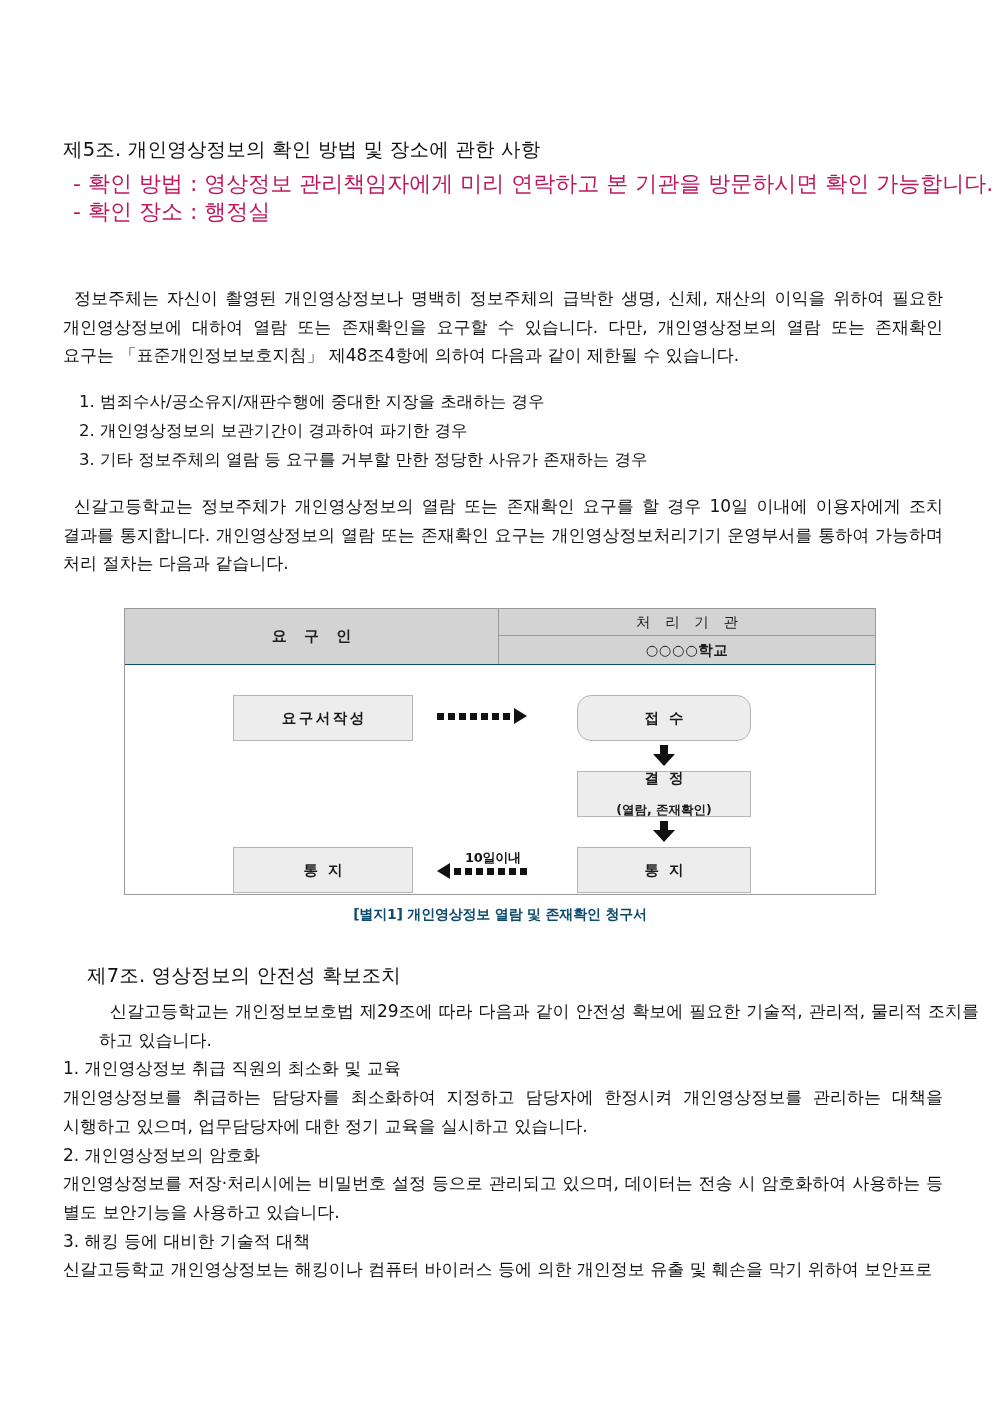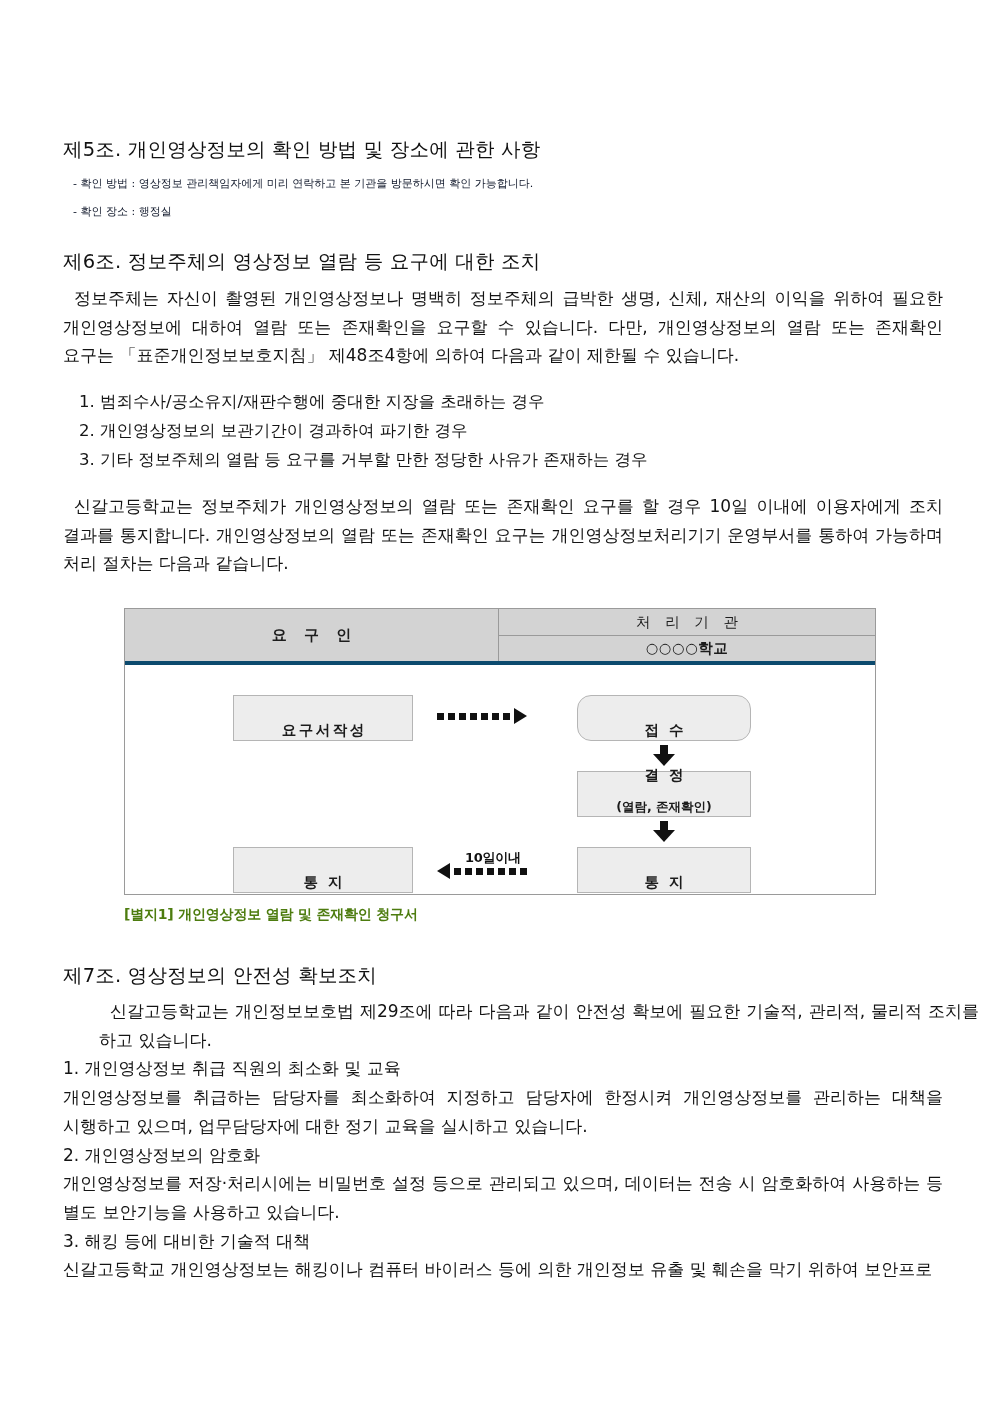--- a/index.html
+++ b/index.html
@@ -43,24 +43,24 @@
     font-size: 17px;
     line-height: 28.5px;
     text-align: justify;
     text-justify: inter-character;
     color: #141414;
     word-break: keep-all;
   }
   .para.indent { text-indent: 11px; }
 
   .dash-line {
-    font-size: 11px;
+    font-size: 22px;
     line-height: 28px;
     padding-left: 10px;
-    color: #0f172a;
+    color: #be185d;
     white-space: nowrap;
   }
 
   .num-line {
     font-size: 16.5px;
     line-height: 28.5px;
     padding-left: 16px;
     color: #141414;
     white-space: nowrap;
   }
@@ -80,21 +80,21 @@
     width: 752px;
   }
   .flow-frame {
     border: 1px solid #9a9a9a;
     background: #ffffff;
     box-sizing: border-box;
   }
   .flow-header {
     display: flex;
     background: #d3d3d3;
-    border-bottom: 4px solid #0c4a6e;
+    border-bottom: 1px solid #0c4a6e;
     box-sizing: border-box;
     height: 56px;
   }
   .flow-header-left {
     width: 374px;
     display: flex;
     align-items: center;
     justify-content: center;
     border-right: 1px solid #9a9a9a;
     box-sizing: border-box;
@@ -141,21 +141,21 @@
   }
 
   .flow-box {
     position: absolute;
     background: #ededed;
     border: 1px solid #b5b5b5;
     box-sizing: border-box;
     display: flex;
     flex-direction: column;
     align-items: center;
-    justify-content: flex-end;
+    justify-content: center;
     font-size: 14.5px;
     font-weight: 700;
     color: #1b1b1b;
     letter-spacing: 2.5px;
     text-indent: 2.5px;
   }
   .flow-box .sub {
     font-size: 12.5px;
     font-weight: 700;
     letter-spacing: 0px;
@@ -213,38 +213,38 @@
     border-left: 11px solid transparent;
     border-right: 11px solid transparent;
     border-top: 12px solid #111;
   }
 
   .figure-caption {
     position: absolute;
     left: 124px;
     top: 906px;
     width: 752px;
+    text-align: center;
     font-size: 14px;
     font-weight: 600;
-    color: #4d7c0f;
+    color: #0c4a6e;
     letter-spacing: -0.2px;
   }
 </style>
 </head>
 <body>
 
 <div class="page">
 
   <div class="doc-body article-title" style="top:137px;">제5조. 개인영상정보의 확인 방법 및 장소에 관한 사항</div>
 
   <div class="doc-body dash-line" style="top:170px;">- 확인 방법 : 영상정보 관리책임자에게 미리 연락하고 본 기관을 방문하시면 확인 가능합니다.</div>
 
   <div class="doc-body dash-line" style="top:198px;">- 확인 장소 : 행정실</div>
 
-  <div class="doc-body article-title" style="top:249px;">제6조. 정보주체의 영상정보 열람 등 요구에 대한 조치</div>
 
   <div class="doc-body para indent" style="top:284px; width:880px;">정보주체는 자신이 촬영된 개인영상정보나 명백히 정보주체의 급박한 생명, 신체, 재산의 이익을 위하여 필요한 개인영상정보에 대하여 열람 또는 존재확인을 요구할 수 있습니다. 다만, 개인영상정보의 열람 또는 존재확인 요구는 「표준개인정보보호지침」 제48조4항에 의하여 다음과 같이 제한될 수 있습니다.</div>
 
   <div class="doc-body num-line" style="top:388px;">1. 범죄수사/공소유지/재판수행에 중대한 지장을 초래하는 경우</div>
   <div class="doc-body num-line" style="top:417px;">2. 개인영상정보의 보관기간이 경과하여 파기한 경우</div>
   <div class="doc-body num-line" style="top:446px;">3. 기타 정보주체의 열람 등 요구를 거부할 만한 정당한 사유가 존재하는 경우</div>
 
   <div class="doc-body para indent" style="top:492px; width:880px;">신갈고등학교는 정보주체가 개인영상정보의 열람 또는 존재확인 요구를 할 경우 10일 이내에 이용자에게 조치 결과를 통지합니다. 개인영상정보의 열람 또는 존재확인 요구는 개인영상정보처리기기 운영부서를 통하여 가능하며 처리 절차는 다음과 같습니다.</div>
 
   <div id="flow-figure">
@@ -314,21 +314,21 @@
           <span class="dot"></span>
           <span class="dot"></span>
         </div>
 
       </div>
     </div>
   </div>
 
   <div class="figure-caption">[별지1] 개인영상정보 열람 및 존재확인 청구서</div>
 
-  <div class="doc-body article-title" style="top:963px;">제7조. 영상정보의 안전성 확보조치</div>
+  <div class="doc-body article-title" style="top:963px;margin-left:24px;">제7조. 영상정보의 안전성 확보조치</div>
 
   <div class="doc-body para indent" style="top:997px; width:880px;margin-left:36px;">신갈고등학교는 개인정보보호법 제29조에 따라 다음과 같이 안전성 확보에 필요한 기술적, 관리적, 물리적 조치를 하고 있습니다.</div>
 
   <div class="doc-body plain-line" style="top:1054px;">1. 개인영상정보 취급 직원의 최소화 및 교육</div>
   <div class="doc-body para" style="top:1083px; width:880px;">개인영상정보를 취급하는 담당자를 최소화하여 지정하고 담당자에 한정시켜 개인영상정보를 관리하는 대책을 시행하고 있으며, 업무담당자에 대한 정기 교육을 실시하고 있습니다.</div>
 
   <div class="doc-body plain-line" style="top:1141px;">2. 개인영상정보의 암호화</div>
   <div class="doc-body para" style="top:1169px; width:880px;">개인영상정보를 저장·처리시에는 비밀번호 설정 등으로 관리되고 있으며, 데이터는 전송 시 암호화하여 사용하는 등 별도 보안기능을 사용하고 있습니다.</div>
 
   <div class="doc-body plain-line" style="top:1227px;">3. 해킹 등에 대비한 기술적 대책</div>

